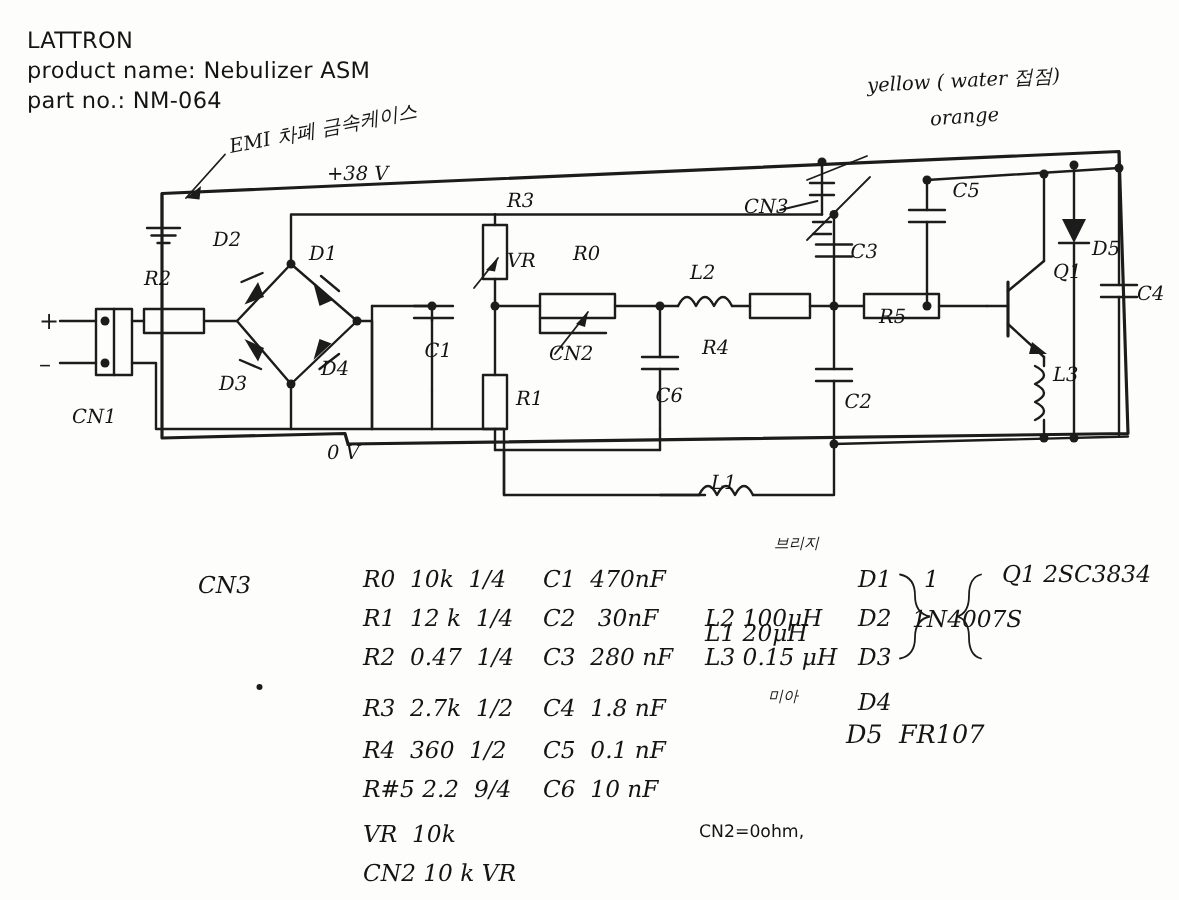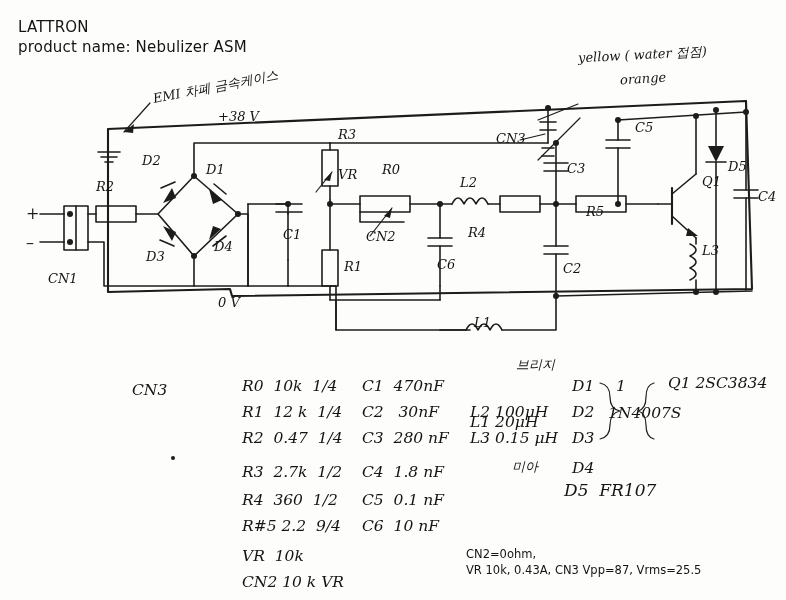--- a/index.html
+++ b/index.html
@@ -28,37 +28,38 @@
     color: #141414;
     white-space: pre;
     line-height: 1.05;
   }
   .title {
     font-family: "DejaVu Sans", sans-serif;
     font-size: 15px;
     letter-spacing: 0.2px;
   }
   .lbl { font-size: 13px; font-style: italic; }
-  .lbl-sm { font-size: 13px; font-style: italic; }
+  .lbl-sm { font-size: 10px; font-style: italic; }
   .bom { font-size: 15.5px; font-style: italic; }
   .notes { font-size: 11.5px; font-family: "DejaVu Sans", sans-serif; font-style: normal; }
   svg { position: absolute; left: 0; top: 0; }
   .w { stroke: #1c1c1c; stroke-width: 1.6; fill: none; stroke-linecap: round; stroke-linejoin: round; }
   .w2 { stroke: #1c1c1c; stroke-width: 2.1; fill: none; stroke-linecap: round; stroke-linejoin: round; }
   .thin { stroke: #1c1c1c; stroke-width: 1.2; fill: none; stroke-linecap: round; }
   .fillk { fill: #1c1c1c; }
   .dot { fill: #1c1c1c; }
 </style>
 </head>
 <body>
 
 <div id="sheet">
 
   <div class="hand title" style="left:18px; top:20px;">LATTRON</div>
   <div class="hand title" style="left:18px; top:40px;">product name: Nebulizer ASM</div>
+  <div class="hand title" style="left:18px; top:60px;">part no.: NM-064</div>
 
   <svg width="786" height="600">
 
     <path class="w2" d="M108,129 L746,101 L752,289 L232,296 L230,289 L108,292 Z"></path>
 
     <path class="thin" d="M150,103 L124,132"></path>
     <path class="fillk" d="M124,132 L134,124 L133,133 Z"></path>
 
     <path class="w" d="M108,129 L108,152"></path>
     <path class="w" d="M98,152 L120,152"></path>
@@ -291,15 +292,14 @@
 
   <div class="hand lbl-sm" style="left:516px; top:358px;">브리지</div>
   <div class="hand lbl-sm" style="left:512px; top:460px;">미아</div>
 
   <div class="hand bom" style="left:616px; top:378px;">1</div>
   <div class="hand bom" style="left:608px; top:405px;">1N4007S</div>
   <div class="hand bom" style="left:668px; top:375px;">Q1 2SC3834</div>
   <div class="hand bom" style="left:564px; top:482px; font-size:17px;">D5  FR107</div>
 
   <div class="hand notes" style="left:466px; top:548px;">CN2=0ohm,</div>
-  <div class="hand notes" style="left:466px; top:564px;">VR 10k, 0.43A, CN3 Vpp=87, Vrms=25.5</div>
 
 </div>
 
 </body></html>

